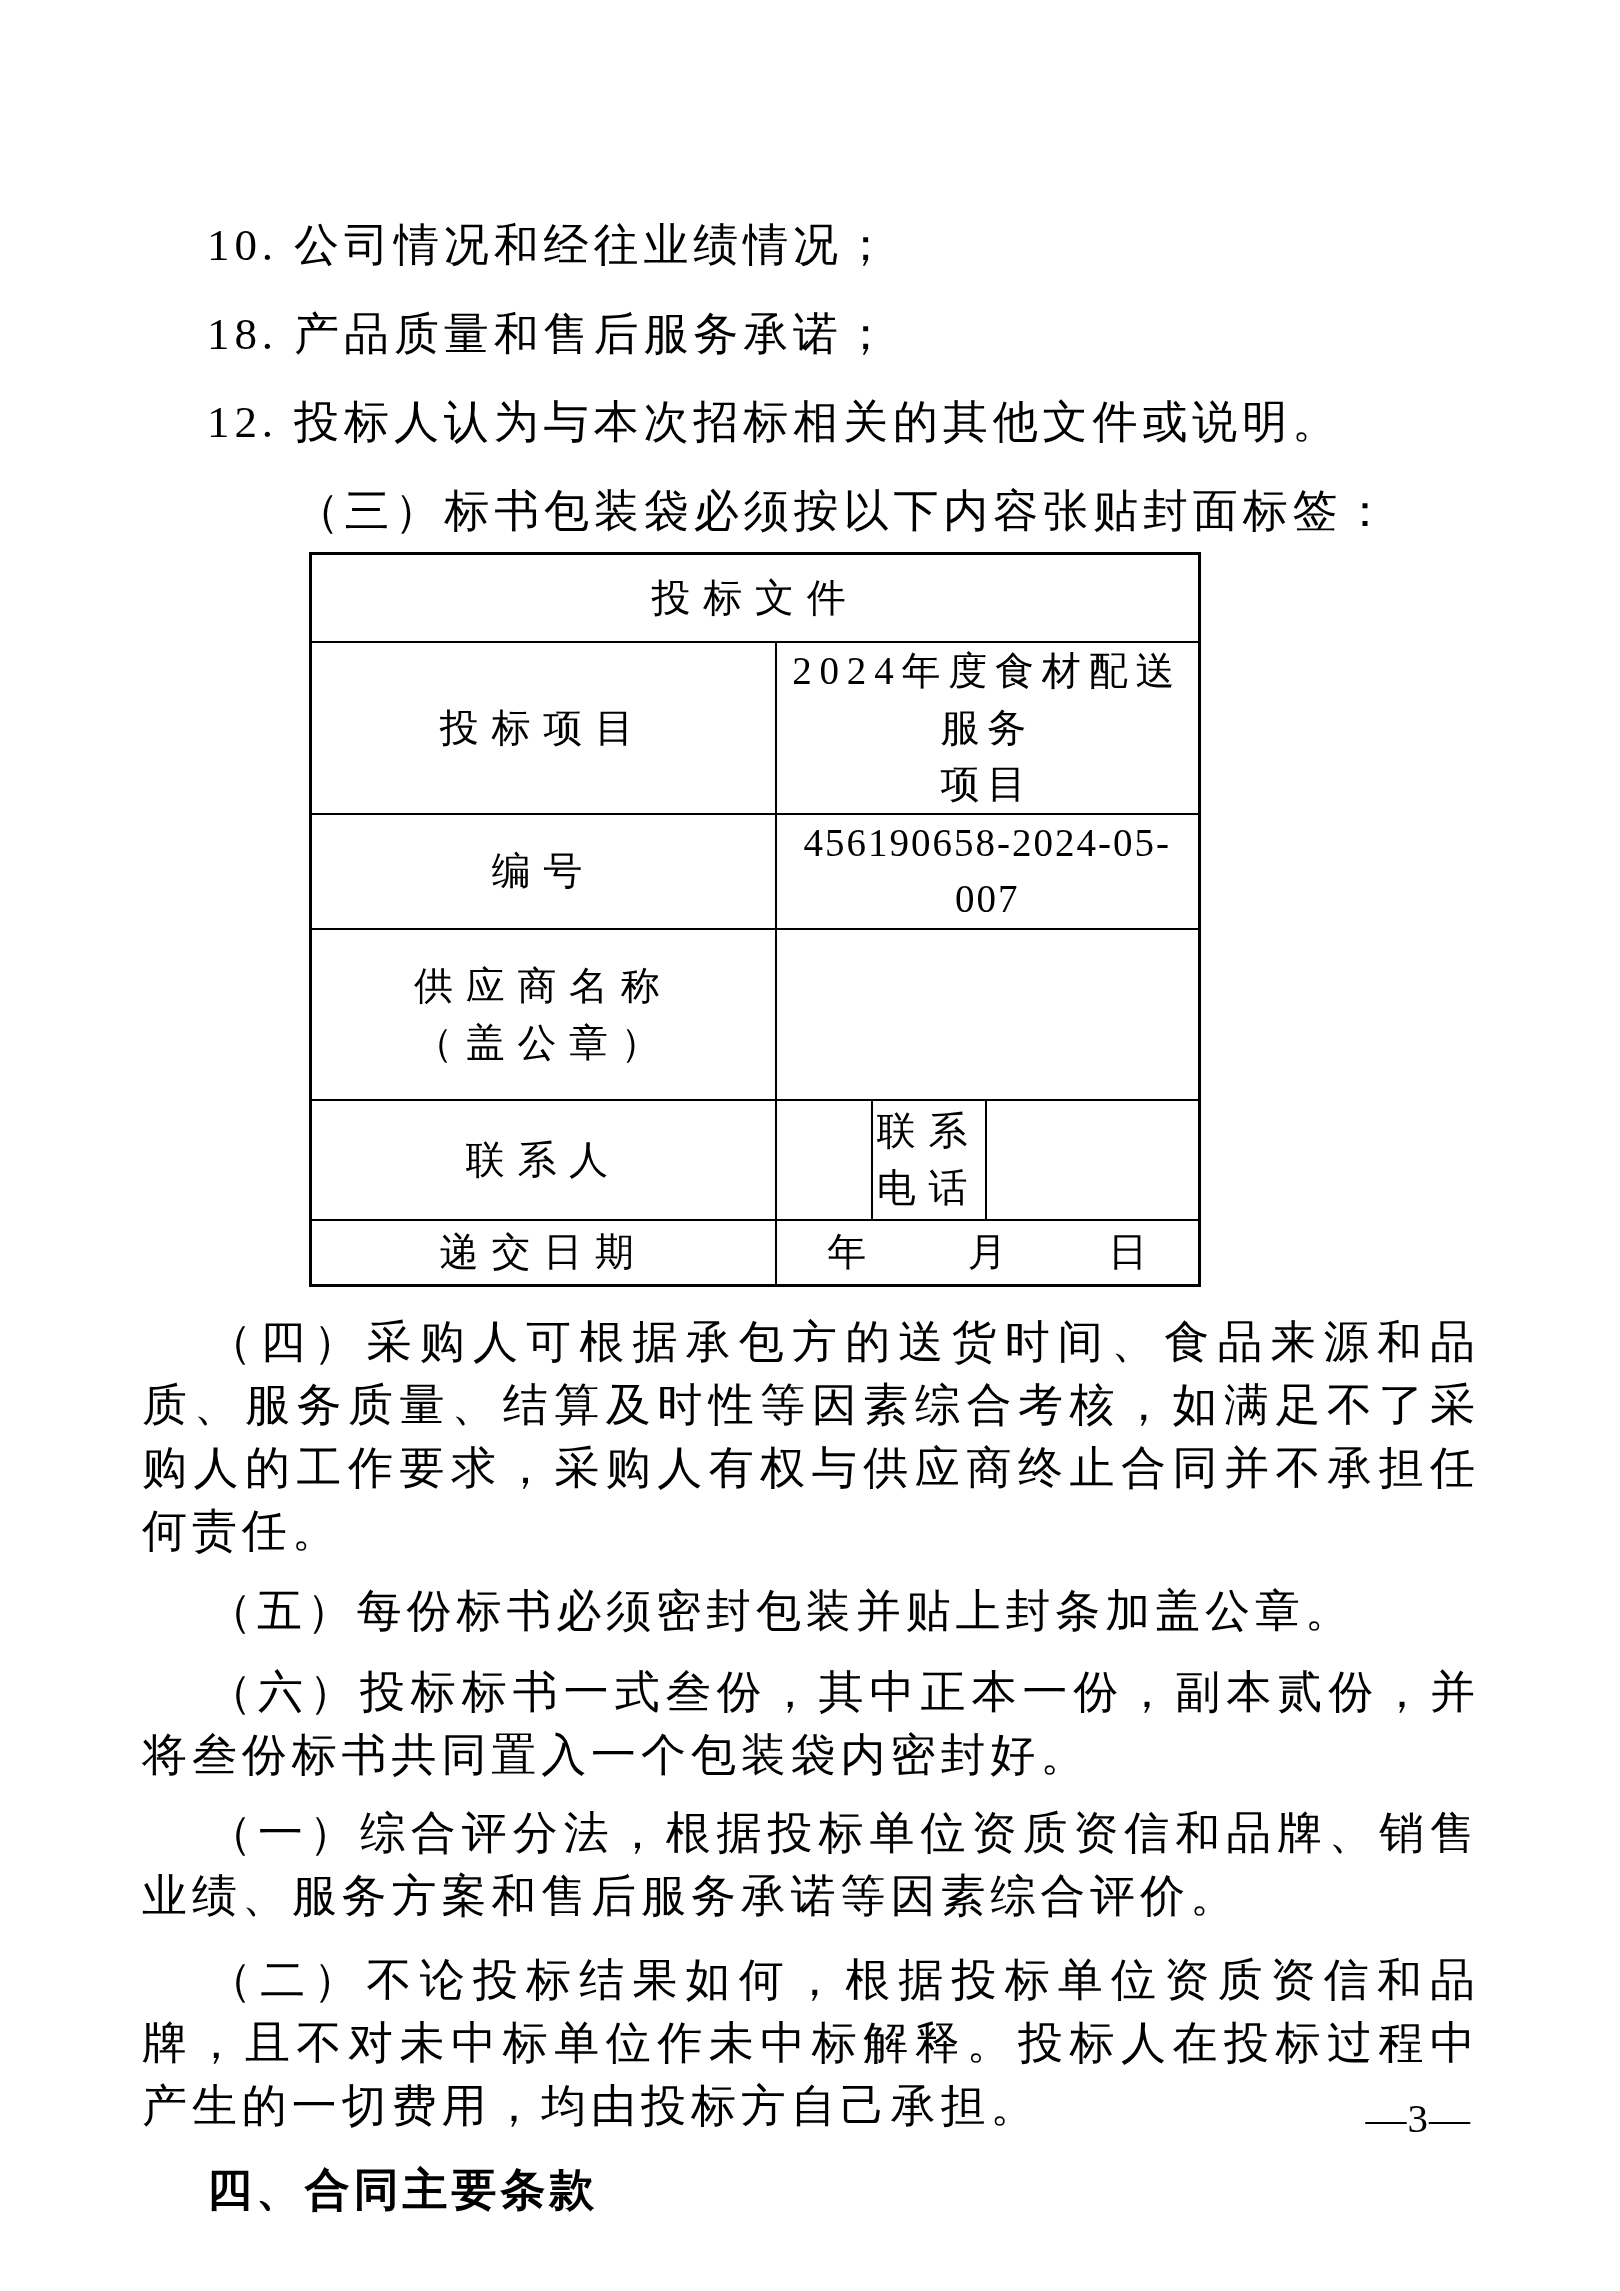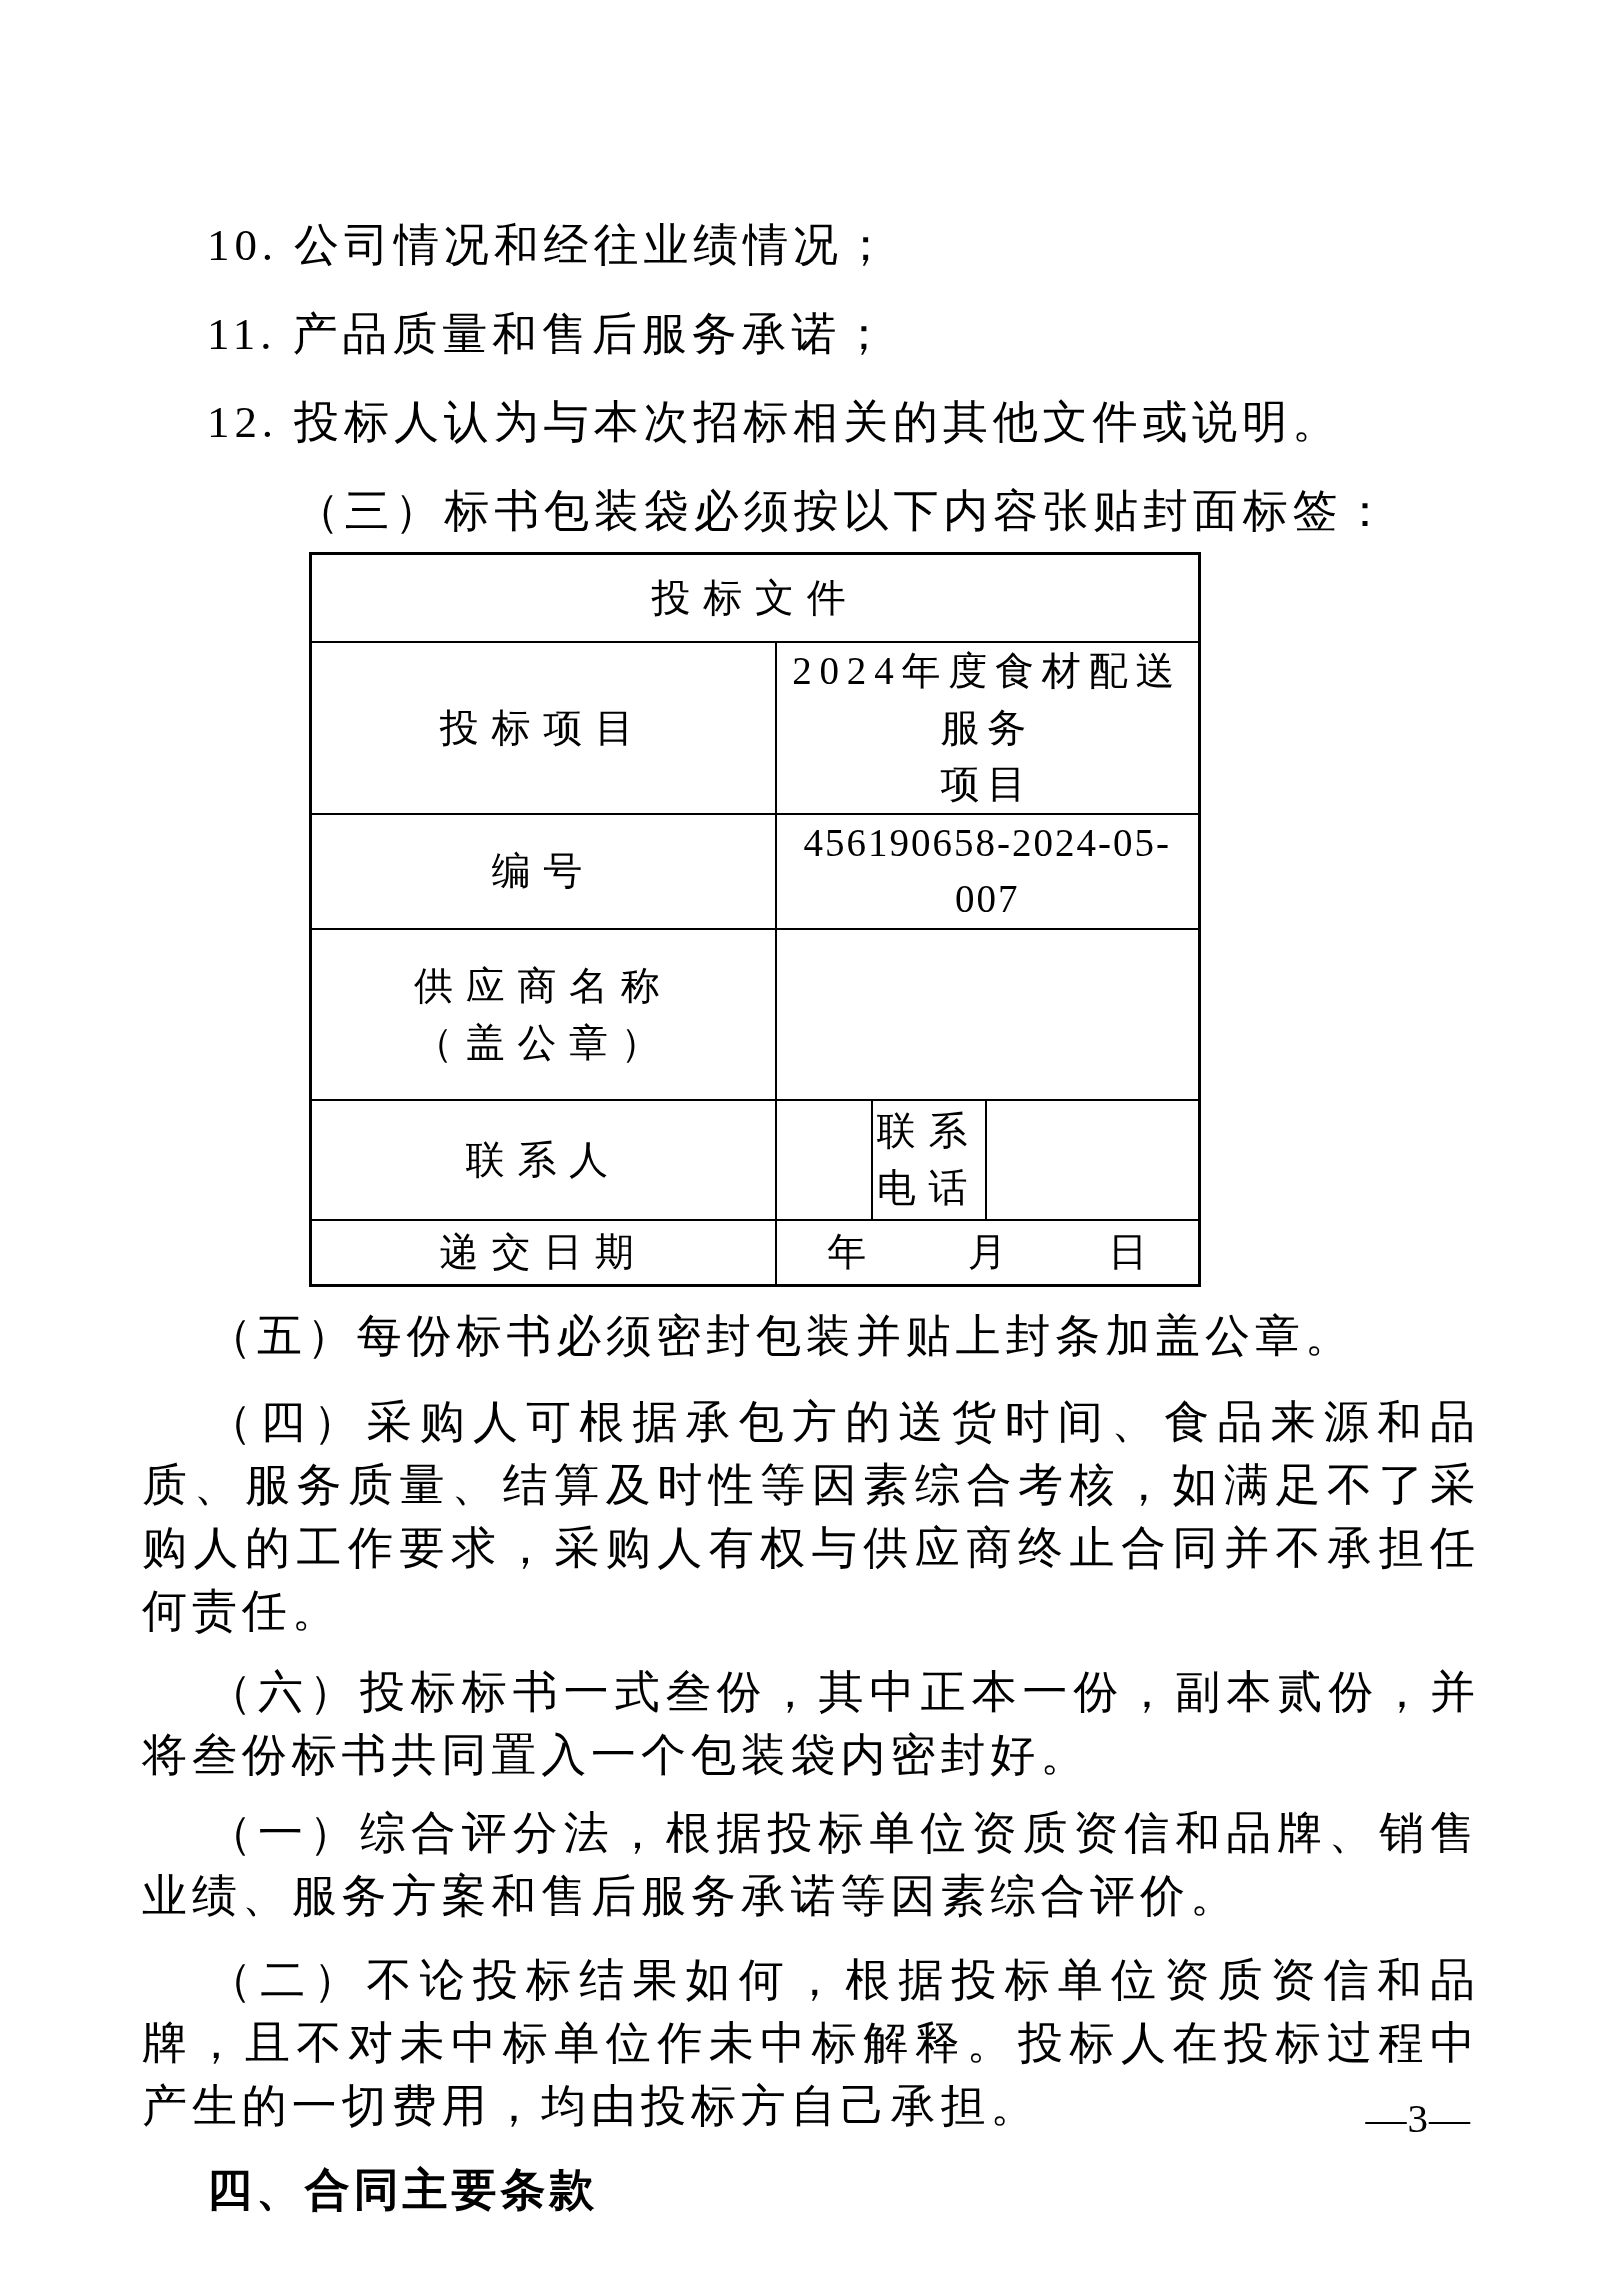--- a/index.html
+++ b/index.html
@@ -94,21 +94,21 @@
     font-size: 41px;
     letter-spacing: 1px;
   }
 </style>
 </head>
 <body>
 
 <div class="content">
 
   <p class="para list-item">10. 公司情况和经往业绩情况；</p>
-  <p class="para list-item">11. 产品质量和售后服务承诺；</p>
+  <p class="para list-item">18. 产品质量和售后服务承诺；</p>
   <p class="para list-item">12. 投标人认为与本次招标相关的其他文件或说明。</p>
 
   <p class="para intro-line">（三）标书包装袋必须按以下内容张贴封面标签：</p>
 
   <table class="label-table">
     <colgroup>
       <col class="col-label">
       <col class="col-gap">
       <col class="col-phone">
       <col class="col-tail">
@@ -144,22 +144,22 @@
           <div class="date-flex">
             <span>年</span>
             <span>月</span>
             <span>日</span>
           </div>
         </td>
       </tr>
     </tbody>
   </table>
 
+  <p class="para mt-para4">（四）采购人可根据承包方的送货时间、食品来源和品质、服务质量、结算及时性等因素综合考核，如满足不了采购人的工作要求，采购人有权与供应商终止合同并不承担任何责任。</p>
   <p class="para mt-para5">（五）每份标书必须密封包装并贴上封条加盖公章。</p>
-  <p class="para mt-para4">（四）采购人可根据承包方的送货时间、食品来源和品质、服务质量、结算及时性等因素综合考核，如满足不了采购人的工作要求，采购人有权与供应商终止合同并不承担任何责任。</p>
   <p class="para mt-para6">（六）投标标书一式叁份，其中正本一份，副本贰份，并将叁份标书共同置入一个包装袋内密封好。</p>
 
 
   <p class="para mt-p31">（一）综合评分法，根据投标单位资质资信和品牌、销售业绩、服务方案和售后服务承诺等因素综合评价。</p>
   <p class="para mt-p32">（二）不论投标结果如何，根据投标单位资质资信和品牌，且不对未中标单位作未中标解释。投标人在投标过程中产生的一切费用，均由投标方自己承担。</p>
 
   <p class="heading mt-h4">四、合同主要条款</p>
 
 </div>
 

